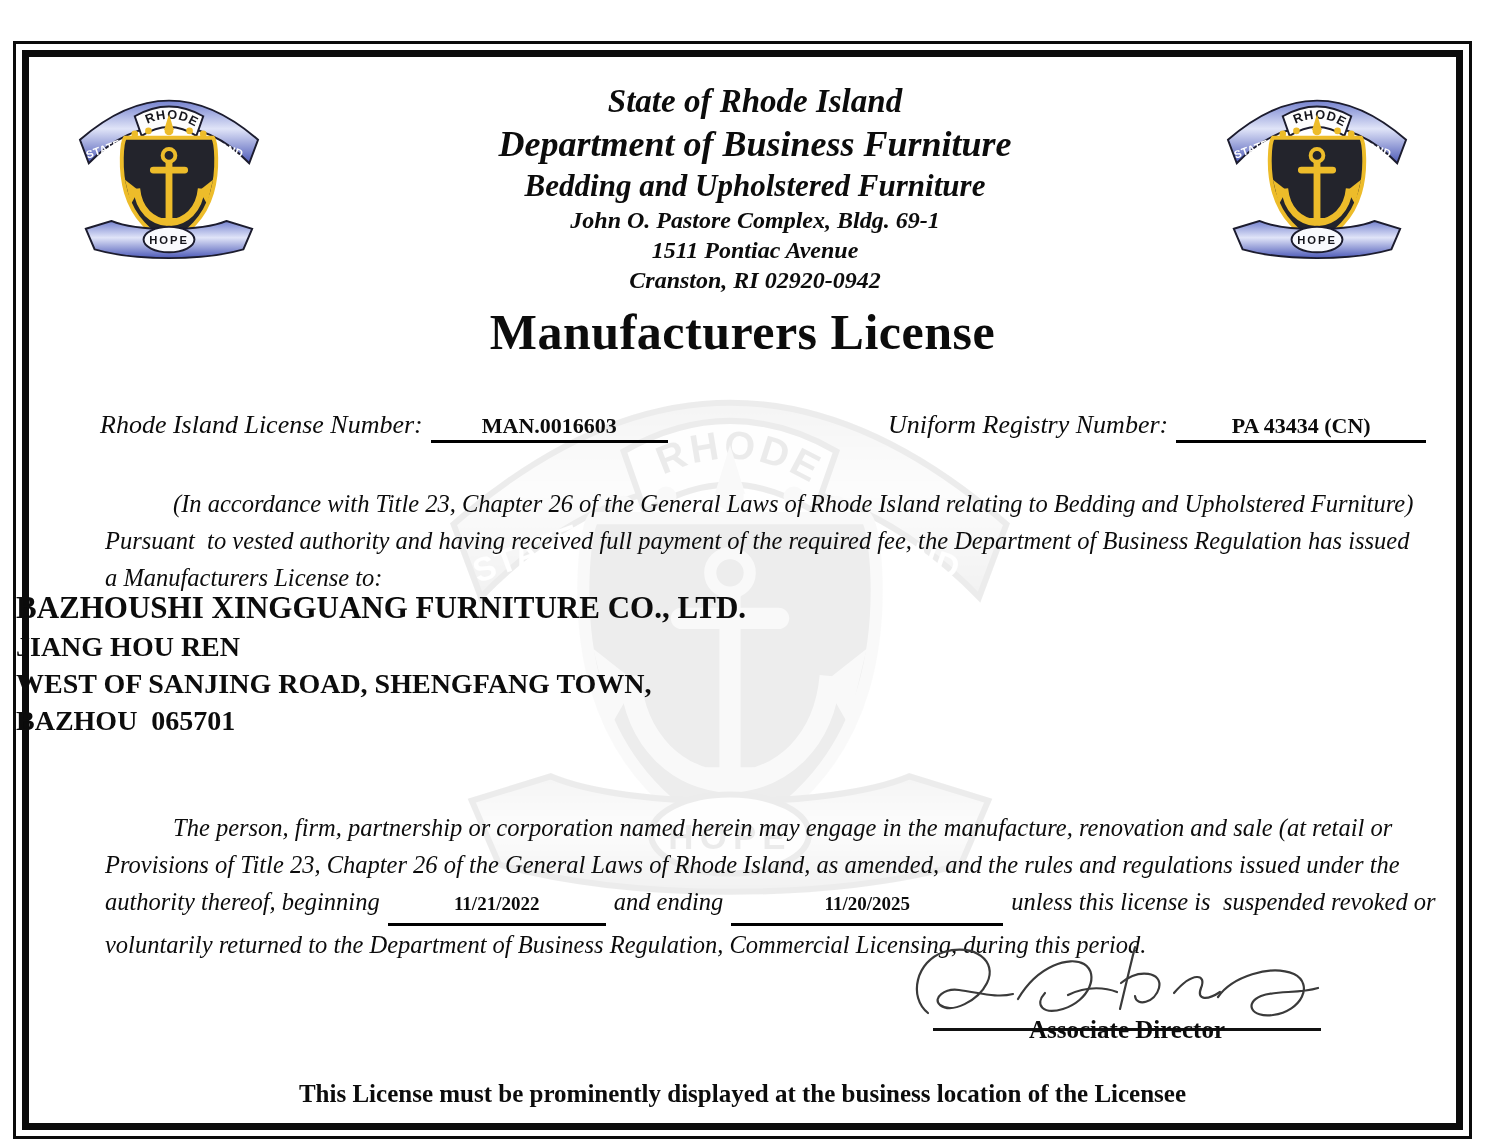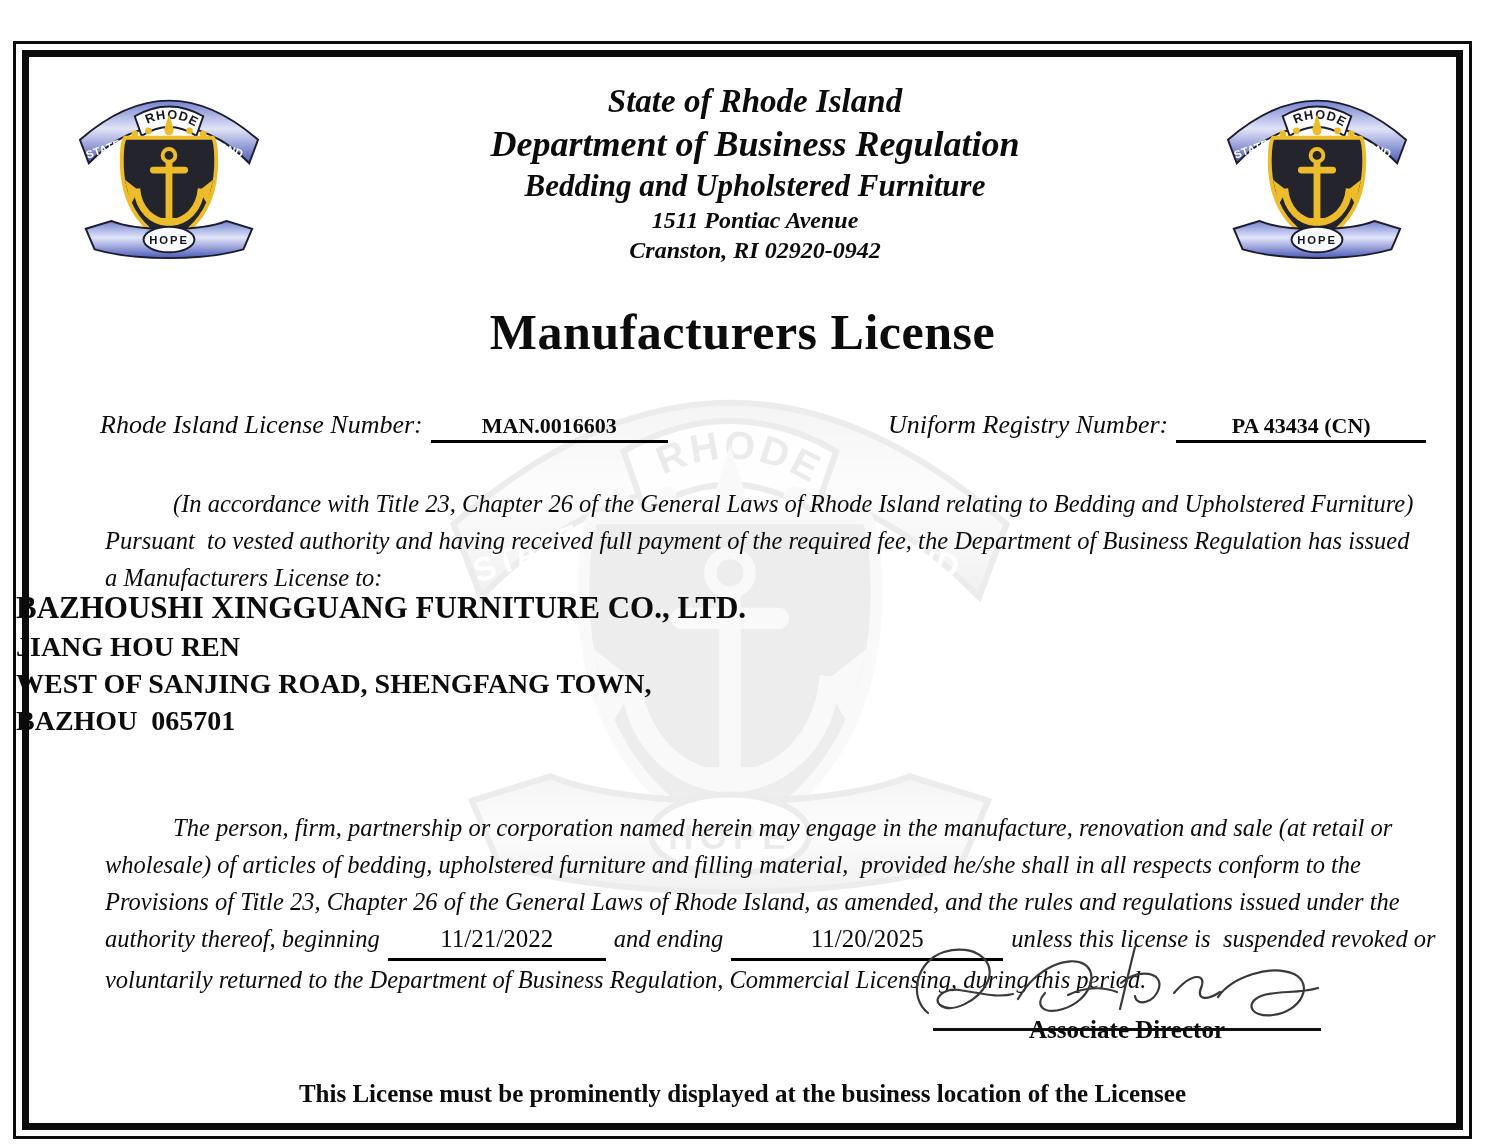--- a/index.html
+++ b/index.html
@@ -37,21 +37,21 @@
           font-style:normal; font-weight:bold; font-size:22px; margin-left:8px; padding-bottom:1px; }
   .fill-license { width:237px; }
   .fill-registry { width:250px; }
 
   .para { position:absolute; left:105px; font-style:italic; font-size:24.5px; line-height:37px; }
   .para-line { white-space:pre; }
   .indent { padding-left:68px; }
   .issuance { top:485px; }
   .terms { top:781px;margin-top:28px; }
   .fill-date { display:inline-block; border-bottom:3px solid #000; text-align:center;
-               font-style:normal; font-weight:normal; font-size:25px; margin:0 8px; padding-bottom:1px; }
+               font-style:normal; font-weight:bold; font-size:19px; margin:0 8px; padding-bottom:1px; }
   .fill-begin { width:218px; }
   .fill-end { width:272px; }
 
   .licensee { position:absolute; left:16px; right:0; top:588px; text-align:left; font-weight:bold; }
   .licensee-name { font-size:31px; line-height:40px; }
   .licensee-line { font-size:28px; line-height:37px; white-space:pre; }
 
   .signature-svg { position:absolute; left:900px; top:935px; width:440px; height:100px; }
   .signature-line { position:absolute; left:933px; top:1028px; width:388px; border-top:3px solid #111; }
   .signature-role { position:absolute; left:933px; top:1016px; width:388px; text-align:center;
@@ -119,22 +119,23 @@
 
   <svg class="seal seal-left" viewBox="0 0 190 185">
     <use href="#ri-seal" xlink:href="#ri-seal"></use>
   </svg>
   <svg class="seal seal-right" viewBox="0 0 190 185">
     <use href="#ri-seal" xlink:href="#ri-seal"></use>
   </svg>
 
   <div class="agency-header">
     <div class="ah1">State of Rhode Island</div>
-    <div class="ah2">Department of Business Regulation</div>
+    <div class="ah2">Department of Business Furniture</div>
     <div class="ah3">Bedding and Upholstered Furniture</div>
+    <div class="ah4">John O. Pastore Complex, Bldg. 69-1</div>
     <div class="ah5">1511 Pontiac Avenue</div>
     <div class="ah6">Cranston, RI 02920-0942</div>
   </div>
 
   <div class="doc-title">Manufacturers License</div>
 
   <div class="fields-row">
     <div class="field-left">
       <span>Rhode Island License Number:</span><span class="fill fill-license">MAN.0016603</span>
     </div>
@@ -151,21 +152,20 @@
 
   <div class="licensee">
     <div class="licensee-name">BAZHOUSHI XINGGUANG FURNITURE CO., LTD.</div>
     <div class="licensee-line">JIANG HOU REN</div>
     <div class="licensee-line">WEST OF SANJING ROAD, SHENGFANG TOWN,</div>
     <div class="licensee-line">BAZHOU  065701</div>
   </div>
 
   <div class="para terms">
     <div class="para-line indent">The person, firm, partnership or corporation named herein may engage in the manufacture, renovation and sale (at retail or</div>
-    <div class="para-line">wholesale) of articles of bedding, upholstered furniture and filling material,  provided he/she shall in all respects conform to the</div>
     <div class="para-line">Provisions of Title 23, Chapter 26 of the General Laws of Rhode Island, as amended, and the rules and regulations issued under the</div>
     <div class="para-line"><span>authority thereof, beginning</span><span class="fill-date fill-begin">11/21/2022</span><span>and ending</span><span class="fill-date fill-end">11/20/2025</span><span>unless this license is  suspended revoked or</span></div>
     <div class="para-line">voluntarily returned to the Department of Business Regulation, Commercial Licensing, during this period.</div>
   </div>
 
   <svg class="signature-svg" viewBox="0 0 440 100">
     <g fill="none" stroke="#3a3a3a" stroke-width="2.2" stroke-linecap="round">
       <path d="M28,78 C8,62 16,26 44,17 C74,8 98,26 87,48 C78,66 52,79 40,70 C32,63 45,53 59,55 C81,58 97,63 113,59"></path>
       <path d="M118,64 C138,30 170,21 184,29 C200,39 189,66 163,74 C143,80 134,70 145,58"></path>
       <path d="M168,60 C188,50 207,53 217,57"></path>

